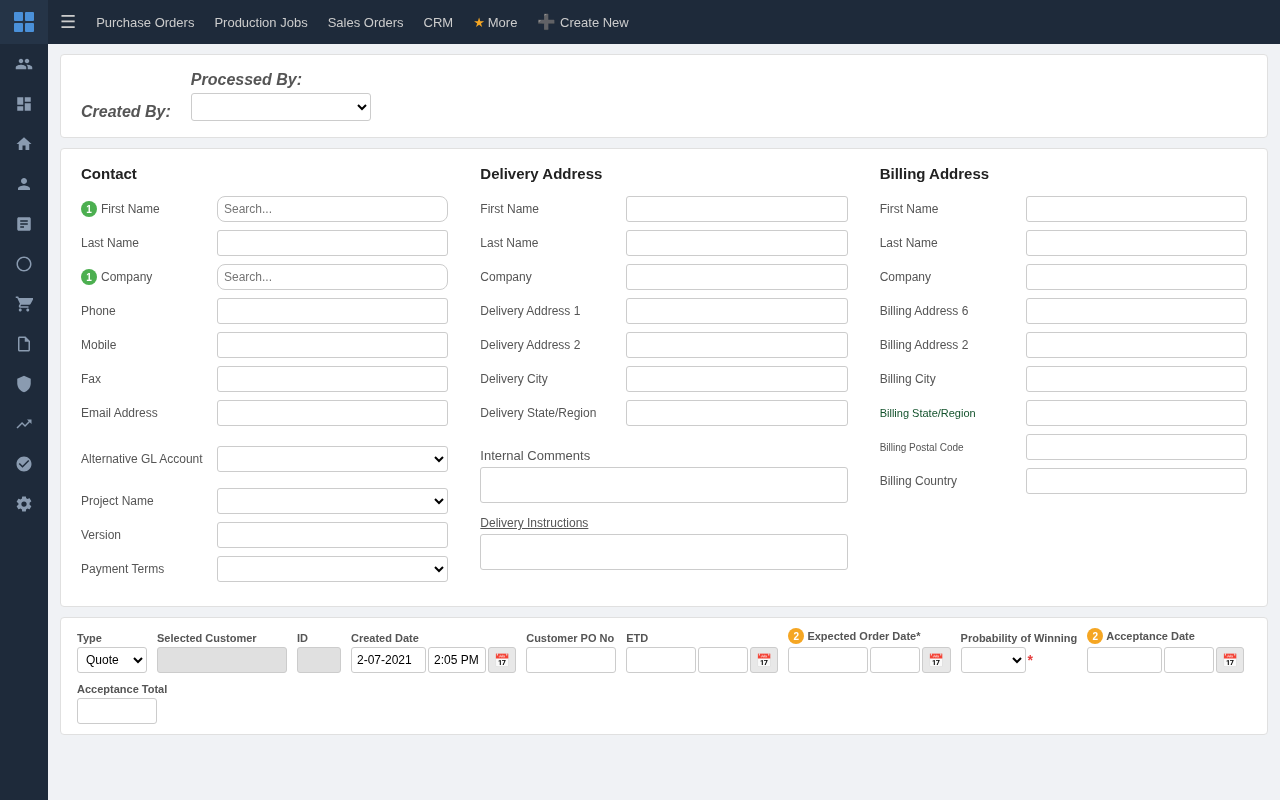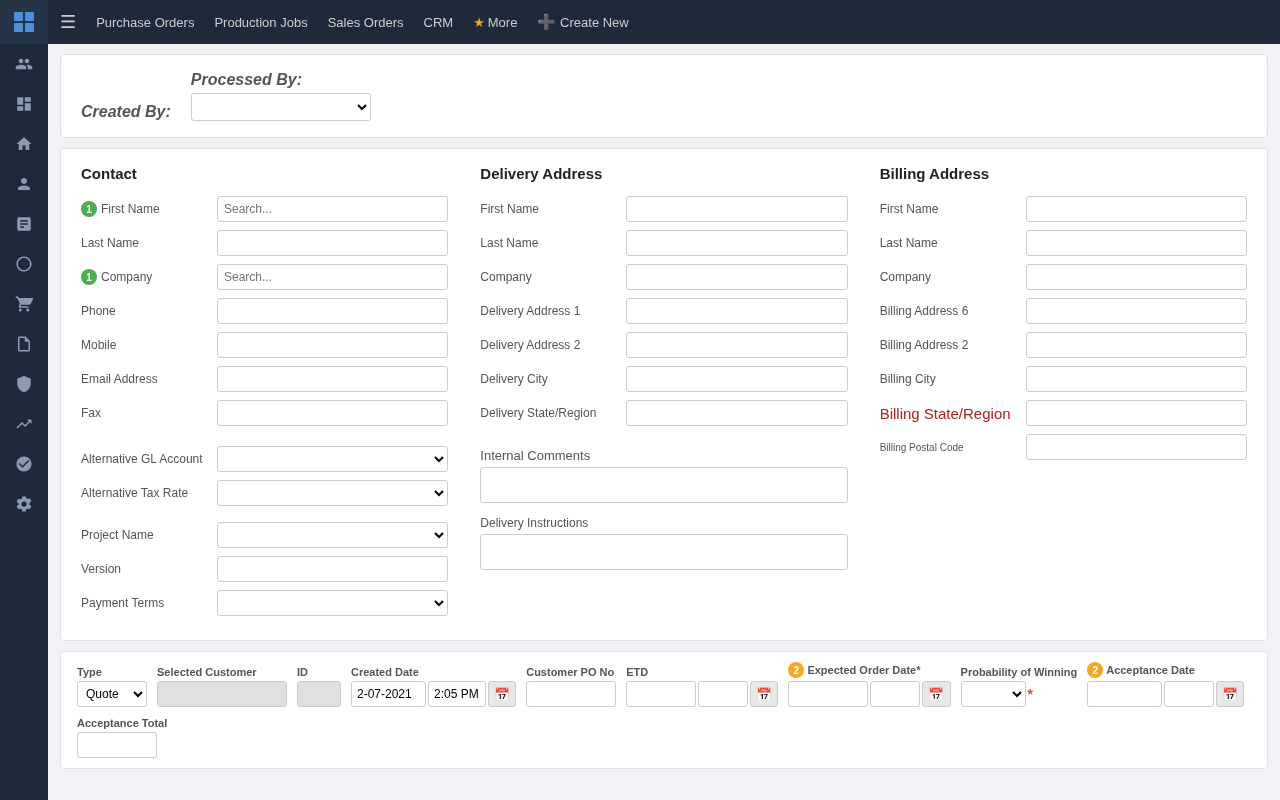--- a/index.html
+++ b/index.html
@@ -166,21 +166,21 @@
     .field-row label {
       font-size: 12px;
       color: #555;
       width: 130px;
       flex-shrink: 0;
     }
     .field-row input[type="text"] {
       flex: 1;
       height: 26px;
       border: 1px solid #ccc;
-      border-radius: 3px;
+      border-radius: 8px;
       padding: 8px 6px;
       font-size: 12px;
     }
     .search-input {
       flex: 1;
       height: 26px;
       border: 1px solid #f5a623;
       border-radius: 3px;
       padding: 0 6px;
       font-size: 12px;
@@ -433,40 +433,36 @@
             <label style="width:130px;flex-shrink:0;font-size:12px;color:#555;">Phone</label>
             <input type="text" style="flex: 1 1 0%; height: 26px; border: 1px solid rgb(204, 204, 204); border-radius: 3px; padding: 0px 6px; font-size: 12px;">
           </div>
 
           <div class="field-row">
             <label style="width:130px;flex-shrink:0;font-size:12px;color:#555;">Mobile</label>
             <input type="text" style="flex: 1 1 0%; height: 26px; border: 1px solid rgb(204, 204, 204); border-radius: 3px; padding: 0px 6px; font-size: 12px;">
           </div>
 
           <div class="field-row">
+            <label style="width:130px;flex-shrink:0;font-size:12px;color:#555;">Fax</label>
+            <input type="text" style="flex: 1 1 0%; height: 26px; border: 1px solid rgb(204, 204, 204); border-radius: 3px; padding: 0px 6px; font-size: 12px;">
+          </div>
+
+          <div class="field-row">
             <label style="width:130px;flex-shrink:0;font-size:12px;color:#555;">Email Address</label>
-            <input type="text" style="flex: 1 1 0%; height: 26px; border: 1px solid rgb(204, 204, 204); border-radius: 3px; padding: 0px 6px; font-size: 12px;">
-          </div>
-
-          <div class="field-row">
-            <label style="width:130px;flex-shrink:0;font-size:12px;color:#555;">Fax</label>
             <input type="text" style="flex: 1 1 0%; height: 26px; border: 1px solid rgb(204, 204, 204); border-radius: 3px; padding: 0px 6px; font-size: 12px;">
           </div>
 
           <div style="height:12px;"></div>
 
           <div class="field-row">
             <label style="width:130px;flex-shrink:0;font-size:12px;color:#555;">Alternative GL Account</label>
             <select class="select-field"></select>
           </div>
 
-          <div class="field-row">
-            <label style="width:130px;flex-shrink:0;font-size:12px;color:#555;">Alternative Tax Rate</label>
-            <select class="select-field"></select>
-          </div>
 
           <div style="height:8px;"></div>
 
           <div class="field-row">
             <label style="width:130px;flex-shrink:0;font-size:12px;color:#555;">Project Name</label>
             <select class="select-field"></select>
           </div>
 
           <div class="field-row">
             <label style="width:130px;flex-shrink:0;font-size:12px;color:#555;">Version</label>
@@ -514,21 +510,21 @@
           <div style="height:14px;"></div>
 
           <div>
             <label style="font-size:13px;color:#555;display:block;margin-bottom:4px;">Internal Comments</label>
             <textarea class="textarea-field" style="width: 100%; height: 36px;"></textarea>
           </div>
 
           <div style="height:10px;"></div>
 
           <div>
-            <label style="font-size:12px;color:#555;display:block;margin-bottom:4px;">Delivery Instructions</label>
+            <label style="font-size:12px;color:#555;display:block;margin-bottom:4px;text-decoration:underline;">Delivery Instructions</label>
             <textarea class="textarea-field" style="width: 100%; height: 36px;"></textarea>
           </div>
         </div>
 
         <div class="billing-col">
           <div class="section-title">Billing Address</div>
 
           <div class="field-row">
             <label style="width:140px;flex-shrink:0;font-size:12px;color:#555;">First Name</label>
             <input type="text" style="flex: 1 1 0%; height: 26px; border: 1px solid rgb(204, 204, 204); border-radius: 3px; padding: 0px 6px; font-size: 12px;">
@@ -547,25 +543,29 @@
           </div>
           <div class="field-row">
             <label style="width:140px;flex-shrink:0;font-size:12px;color:#555;">Billing Address 2</label>
             <input type="text" style="flex: 1 1 0%; height: 26px; border: 1px solid rgb(204, 204, 204); border-radius: 3px; padding: 0px 6px; font-size: 12px;">
           </div>
           <div class="field-row">
             <label style="width:140px;flex-shrink:0;font-size:12px;color:#555;">Billing City</label>
             <input type="text" style="flex: 1 1 0%; height: 26px; border: 1px solid rgb(204, 204, 204); border-radius: 3px; padding: 0px 6px; font-size: 12px;">
           </div>
           <div class="field-row">
-            <label style="width:140px;flex-shrink:0;font-size:15px;color:#b91c1c;">Billing State/Region</label>
+            <label style="width:140px;flex-shrink:0;font-size:11px;color:#14532d;">Billing State/Region</label>
             <input type="text" style="flex: 1 1 0%; height: 26px; border: 1px solid rgb(204, 204, 204); border-radius: 3px; padding: 0px 6px; font-size: 12px;">
           </div>
           <div class="field-row">
             <label style="width:140px;flex-shrink:0;font-size:10px;color:#555;">Billing Postal Code</label>
+            <input type="text" style="flex: 1 1 0%; height: 26px; border: 1px solid rgb(204, 204, 204); border-radius: 3px; padding: 0px 6px; font-size: 12px;">
+          </div>
+          <div class="field-row">
+            <label style="width:140px;flex-shrink:0;font-size:12px;color:#555;">Billing Country</label>
             <input type="text" style="flex: 1 1 0%; height: 26px; border: 1px solid rgb(204, 204, 204); border-radius: 3px; padding: 0px 6px; font-size: 12px;">
           </div>
         </div>
       </div>
     </div>
 
     <div class="bottom-bar">
       <div class="bottom-fields">
 
         <div class="bf-group">

